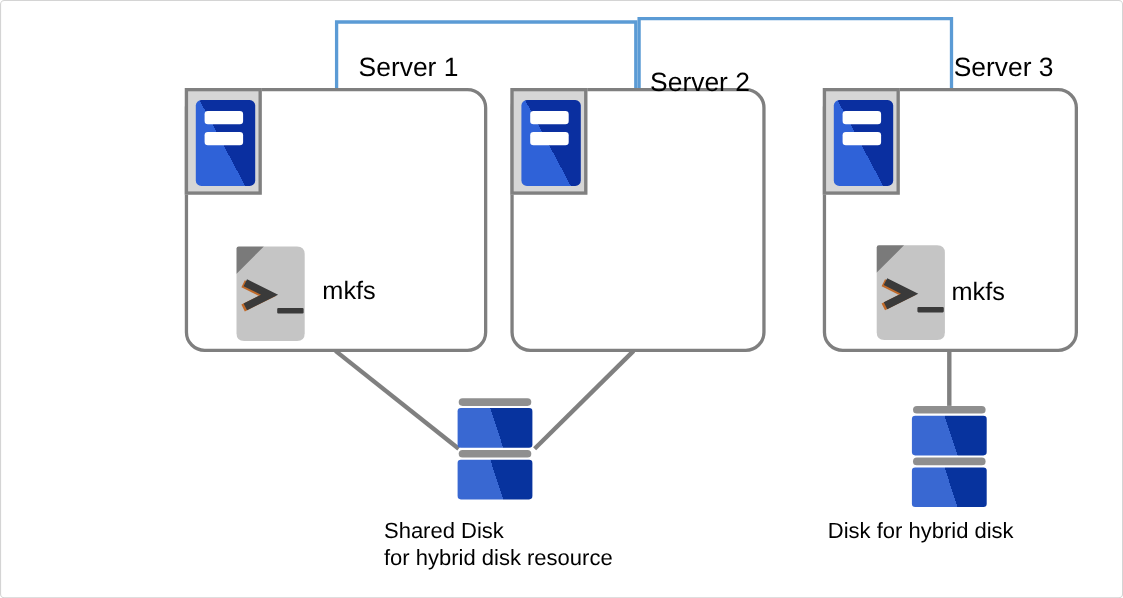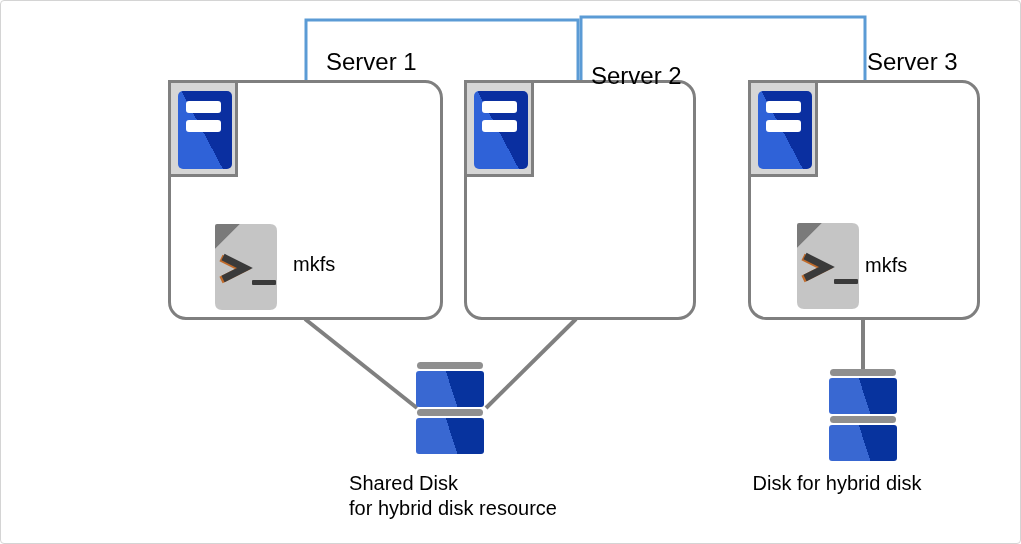--- a/index.html
+++ b/index.html
@@ -23,21 +23,21 @@
     background:#d6d6d6;border:3px solid #808080;box-sizing:border-box;
   }
   .server-icon{
     position:absolute;left:7px;top:8px;width:54px;height:78px;border-radius:5px;
     background:linear-gradient(62deg,#2f62d8 47%,#0a2fa0 47%);
   }
   .srv-bar{position:absolute;left:8px;width:35px;height:12px;background:#ffffff;border-radius:3px;}
   .srv-bar.b1{top:10px;}
   .srv-bar.b2{top:29px;}
   .doc-icon{position:absolute;width:64px;height:88px;}
-  .mkfs-label{position:absolute;font-size:20px;color:#000;line-height:20px;}
+  .mkfs-label{position:absolute;font-size:23px;color:#000;line-height:20px;}
   .disk{position:absolute;width:68px;display:flex;flex-direction:column;gap:2px;}
   .disk-bar{height:7px;background:#8f8f8f;border-radius:3.5px;margin:0 1px;}
   .disk-block{height:36px;border-radius:3px;background:linear-gradient(72deg,#3968d2 52%,#07339e 52%);}
   .disk-label{
     position:absolute;transform:translateX(-50%);
     font-size:20px;line-height:25px;color:#000;white-space:nowrap;
   }
 </style>
 </head>
 <body>

